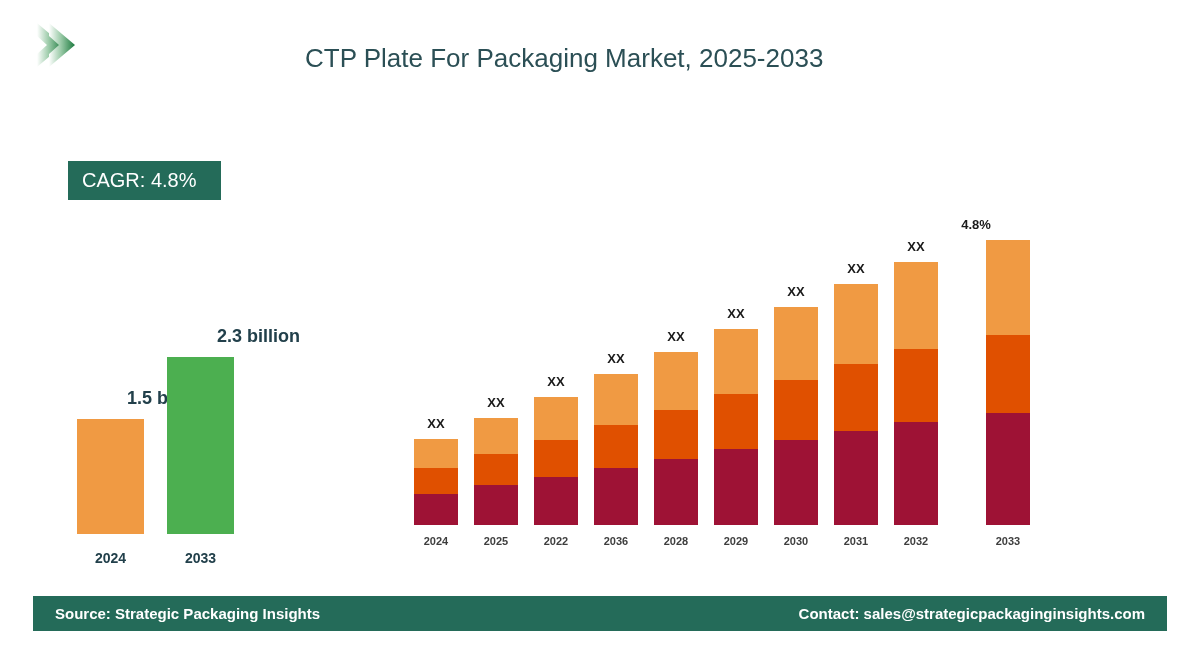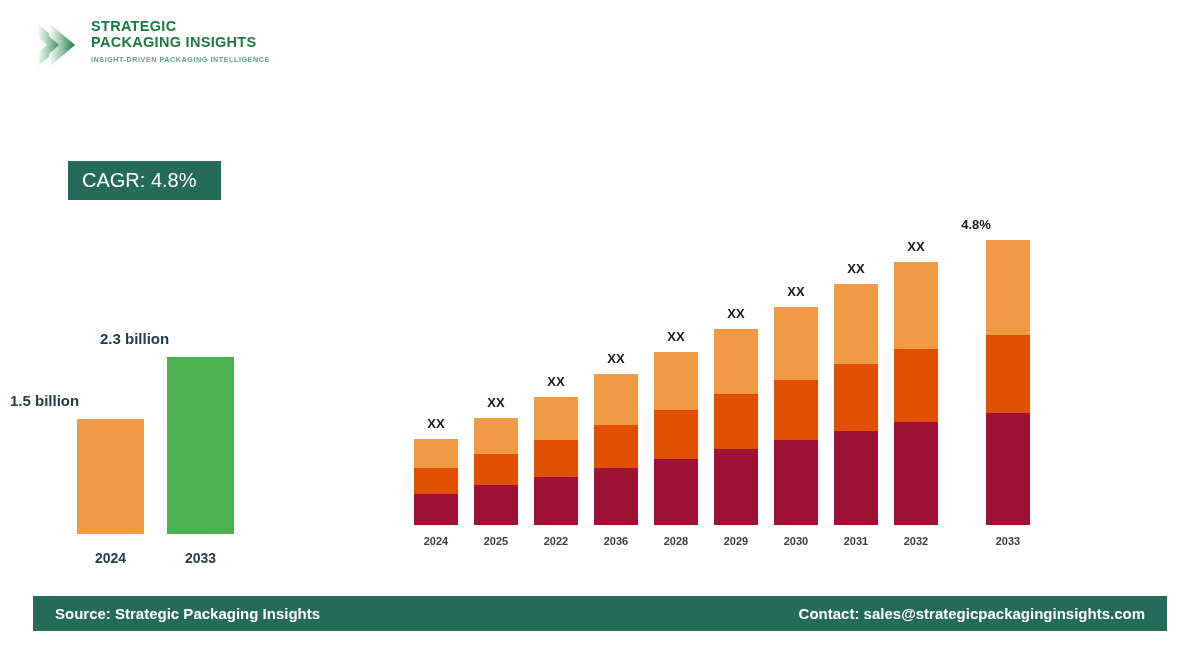--- a/index.html
+++ b/index.html
@@ -40,22 +40,22 @@
     background:#246B59;color:#ffffff;
     display:flex;align-items:center;
     font-size:20px;padding-left:14px;box-sizing:border-box;
   }
 
   
   #compare{position:absolute;left:55px;top:300px;width:230px;height:270px;}
   .cmp-col{position:absolute;bottom:36px;width:67px;}
   .cmp-bar{width:67px;position:absolute;bottom:0;}
   .cmp-val{
-    position:absolute;width:200px;left:-67px;text-align:left;
-    font-size:15px;font-weight:bold;color:#22404B;white-space:nowrap;
+    position:absolute;width:200px;left:-67px;text-align:right;
+    font-size:18px;font-weight:bold;color:#22404B;white-space:nowrap;
   }
   .cmp-year{
     position:absolute;bottom:-32px;width:67px;text-align:center;
     font-size:14px;font-weight:bold;color:#22404B;
   }
 
   
   #stack-chart{position:absolute;left:400px;top:190px;width:620px;height:370px;}
   .stk-col{position:absolute;bottom:35px;width:44px;}
   .stk-bar{position:absolute;bottom:0;width:44px;display:flex;flex-direction:column;}
@@ -90,27 +90,23 @@
           <linearGradient id="chevGrad" x1="0" y1="0" x2="1" y2="0">
             <stop offset="0%" stop-color="#ffffff"></stop>
             <stop offset="45%" stop-color="#9CCBA9"></stop>
             <stop offset="100%" stop-color="#1C7A3E"></stop>
           </linearGradient>
         </defs>
         <path d="M4 3 L30 25 L4 47 L4 34 L14 25 L4 16 Z" fill="url(#chevGrad)"></path>
         <path d="M16 3 L42 25 L16 47 L16 34 L26 25 L16 16 Z" fill="url(#chevGrad)"></path>
       </svg>
     </div>
-    <div id="logo-text">
-      <div class="logo-l1">STRATEGIC</div>
-      <div class="logo-l2">PACKAGING INSIGHTS</div>
-      <div class="logo-tag">INSIGHT-DRIVEN PACKAGING INTELLIGENCE</div>
-    </div>
   </div>
 
+  <div id="title">CTP Plate For Packaging Market, 2025-2033</div>
 
   <div id="cagr-badge">
     <span>CAGR: 4.8%</span>
   </div>
 
   <div id="compare">
       <div class="cmp-col" style="left: 22px; height: 115px;">
         <div class="cmp-val" style="bottom: 125px;">1.5 billion</div>
         <div class="cmp-bar" style="height: 115px; background: rgb(240, 154, 67);"></div>
         <div class="cmp-year">2024</div>

